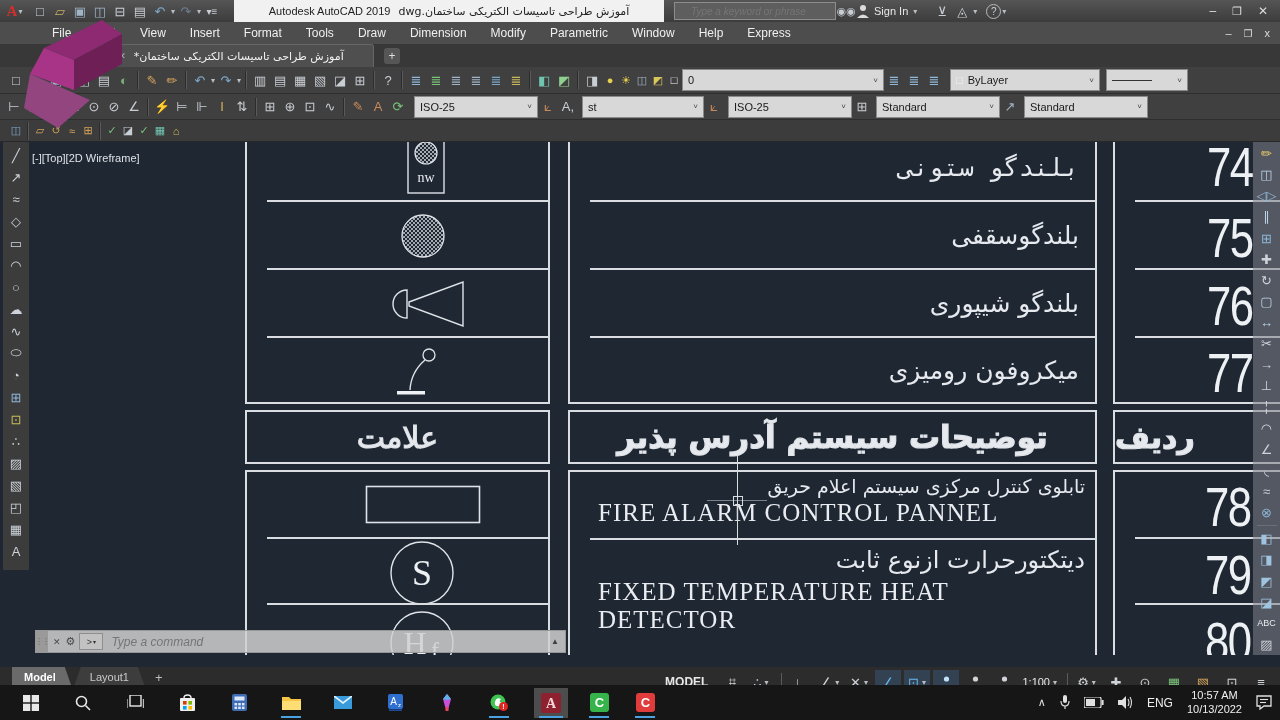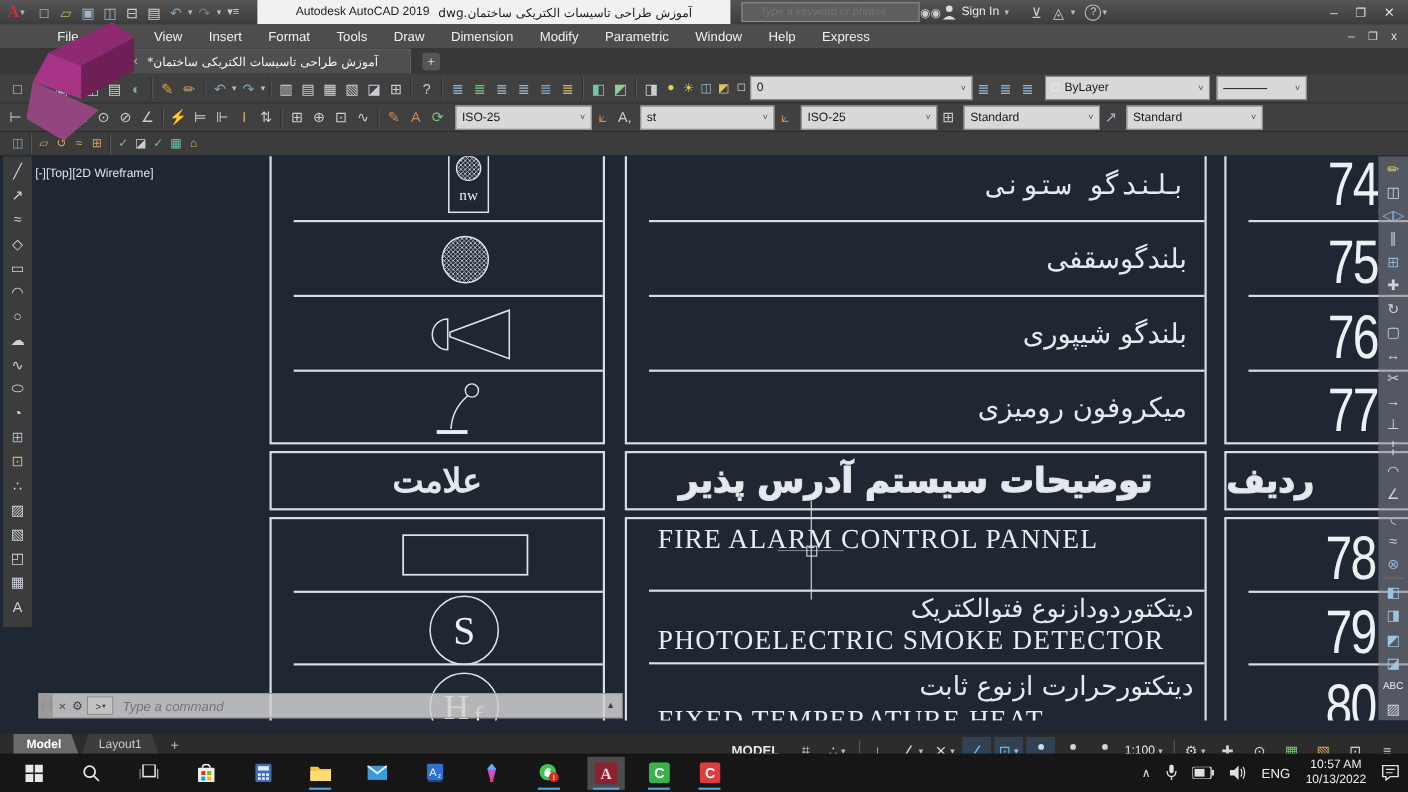--- a/index.html
+++ b/index.html
@@ -338,25 +338,22 @@
           <span>میکروفون رومیزی</span>
         </div>
     </div>
 
     <div class="tcol" style="left:568px;top:268px;width:529px;height:54px;display:flex;align-items:center;justify-content:center;">
       <span class="fa outline" style="font-size:31px;font-weight:bold;">توضیحات سیستم آدرس پذیر</span>
     </div>
 
     <div class="tcol" style="left:568px;top:328px;width:529px;height:200px;display:flex;flex-direction:column;">
       <div class="trow" style="height:66px;box-sizing:border-box;padding:3px 10px 0 8px;">
+        <div class="fa" style="font-size:19px;text-align:right;">تابلوی کنترل مرکزی سیستم اعلام حریق</div>
         <div class="ser" style="font-size:25px;text-align:left;letter-spacing:1px;margin-top:2px;">FIRE ALARM CONTROL PANNEL</div>
-      </div>
-      <div class="trow" style="height:68px;box-sizing:border-box;padding:3px 10px 0 8px;">
-        <div class="fa" style="font-size:23px;text-align:right;">دیتکتوردودازنوع فتوالکتریک</div>
-        <div class="ser" style="font-size:25px;text-align:left;letter-spacing:1px;margin-top:2px;">PHOTOELECTRIC SMOKE DETECTOR</div>
       </div>
       <div class="trow" style="height:66px;box-sizing:border-box;padding:6px 10px 0 8px;">
         <div class="fa" style="font-size:24px;text-align:right;">دیتکتورحرارت ازنوع ثابت</div>
         <div class="ser" style="font-size:25px;text-align:left;letter-spacing:1px;margin-top:4px;">FIXED TEMPERATURE HEAT DETECTOR</div>
       </div>
     </div>
 
     <div class="tcol" style="left:1113px;top:-8px;width:178px;height:270px;display:flex;flex-direction:column;">
       <div class="trow" style="height:64px;">
           <span class="num abs" style="left:72px;top:-2px;">74</span>

